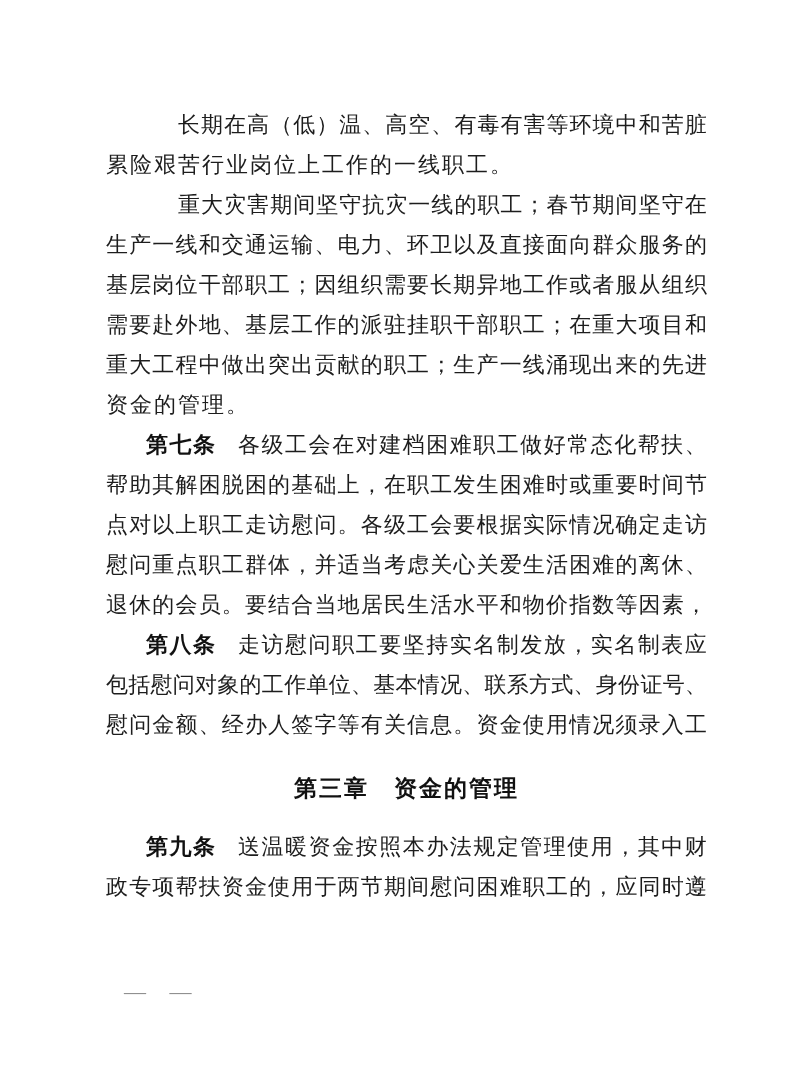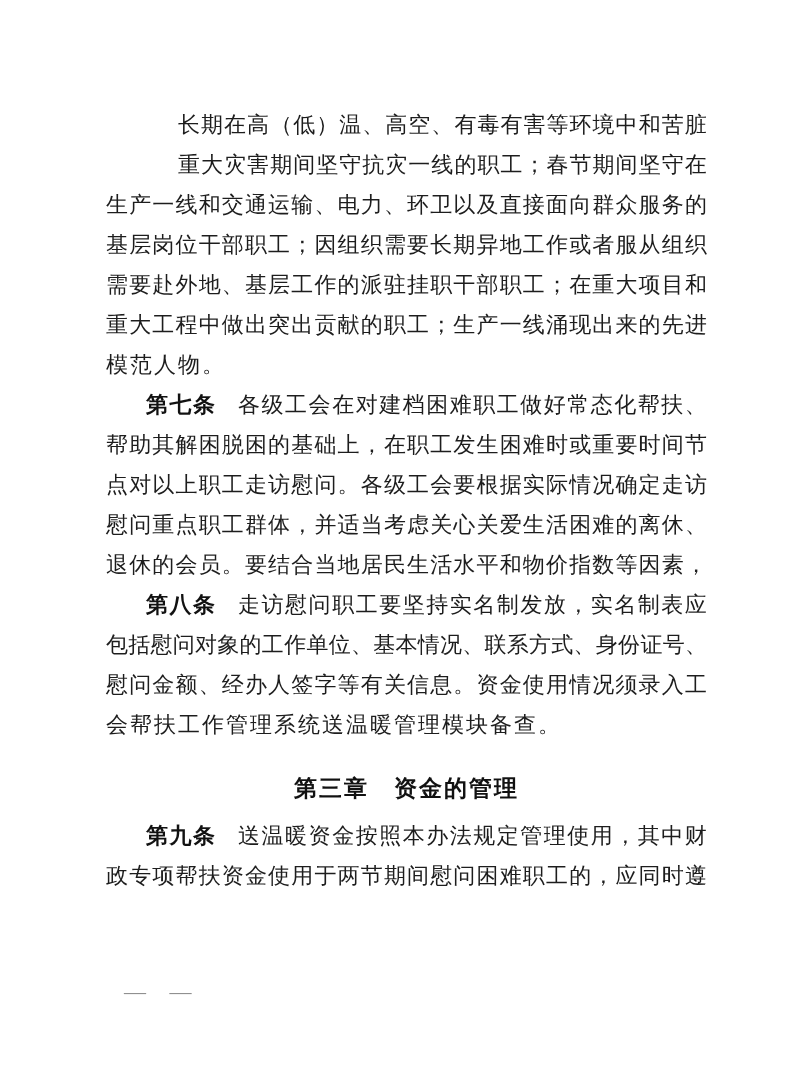--- a/index.html
+++ b/index.html
@@ -39,21 +39,21 @@
   .indent-plain { padding-left: 72px; }
   .indent-lead { padding-left: 40px; }
   .lead-ch {
     font-family: "Liberation Sans", "DejaVu Sans", sans-serif;
     font-weight: 700;
     color: #111111;
   }
   .gap { flex: 0 0 auto; width: 20px; display: inline-block; }
   .chapter-heading {
     margin-top: 23px;
-    margin-bottom: 8px;
+    margin-bottom: 19px;
     height: 40px;
     line-height: 40px;
     text-align: center;
     font-family: "Liberation Sans", "DejaVu Sans", sans-serif;
     font-weight: 700;
     font-size: 23px;
     letter-spacing: 2px;
     color: #111111;
   }
   .footer {
@@ -90,20 +90,21 @@
         <span class="ch">有</span>
         <span class="ch">害</span>
         <span class="ch">等</span>
         <span class="ch">环</span>
         <span class="ch">境</span>
         <span class="ch">中</span>
         <span class="ch">和</span>
         <span class="ch">苦</span>
         <span class="ch">脏</span>
       </div>
+      <div class="line plain">累险艰苦行业岗位上工作的一线职工。</div>
       <div class="line justified indent-plain">
         <span class="ch">重</span>
         <span class="ch">大</span>
         <span class="ch">灾</span>
         <span class="ch">害</span>
         <span class="ch">期</span>
         <span class="ch">间</span>
         <span class="ch">坚</span>
         <span class="ch">守</span>
         <span class="ch">抗</span>
@@ -227,21 +228,21 @@
         <span class="ch">一</span>
         <span class="ch">线</span>
         <span class="ch">涌</span>
         <span class="ch">现</span>
         <span class="ch">出</span>
         <span class="ch">来</span>
         <span class="ch">的</span>
         <span class="ch">先</span>
         <span class="ch">进</span>
       </div>
-      <div class="line plain">模范人物。</div>
+      <div class="line plain">资金的管理。</div>
       <div class="line justified indent-lead">
         <span class="ch lead-ch">第</span>
         <span class="ch lead-ch">七</span>
         <span class="ch lead-ch">条</span>
         <span class="gap"></span>
         <span class="ch">各</span>
         <span class="ch">级</span>
         <span class="ch">工</span>
         <span class="ch">会</span>
         <span class="ch">在</span>
@@ -449,21 +450,20 @@
         <span class="ch">金</span>
         <span class="ch">使</span>
         <span class="ch">用</span>
         <span class="ch">情</span>
         <span class="ch">况</span>
         <span class="ch">须</span>
         <span class="ch">录</span>
         <span class="ch">入</span>
         <span class="ch">工</span>
       </div>
-      <div class="line plain">会帮扶工作管理系统送温暖管理模块备查。</div>
       <div class="chapter-heading">第三章　资金的管理</div>
       <div class="line justified indent-lead">
         <span class="ch lead-ch">第</span>
         <span class="ch lead-ch">九</span>
         <span class="ch lead-ch">条</span>
         <span class="gap"></span>
         <span class="ch">送</span>
         <span class="ch">温</span>
         <span class="ch">暖</span>
         <span class="ch">资</span>

